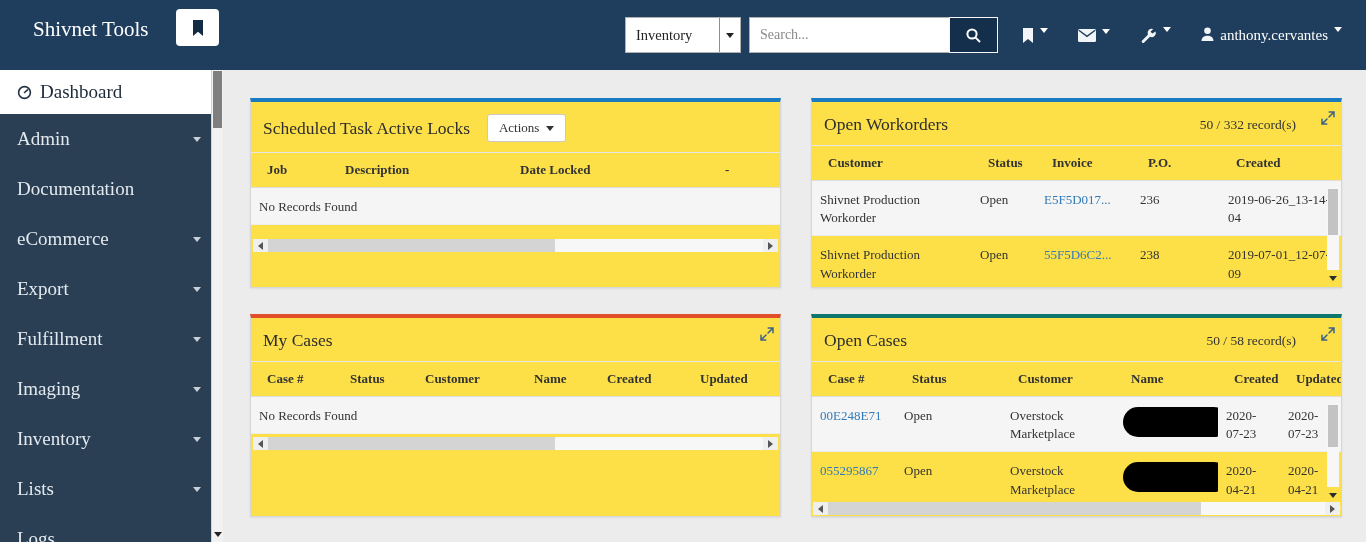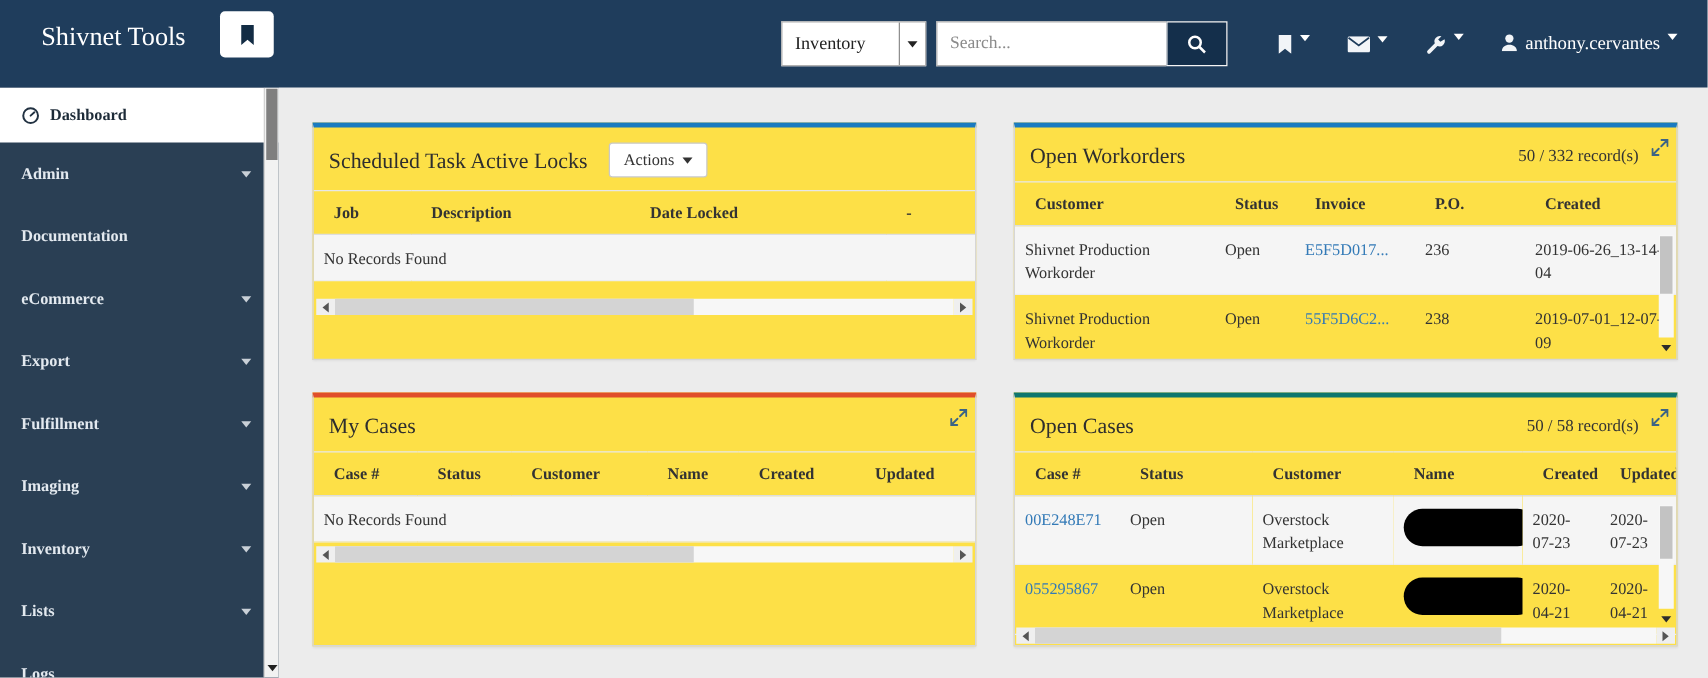--- a/index.html
+++ b/index.html
@@ -9,53 +9,53 @@
   
   .navbar { position: absolute; top: 0; left: 0; width: 1366px; height: 70px; background: #1f3d5c; z-index: 10; }
   .brand { position: absolute; left: 33px; top: 17px; font-size: 21px; color: #fff; }
   .bookmark-btn { position: absolute; left: 176px; top: 9px; width: 43px; height: 37px; background: #fff;
     border: none; border-radius: 4px; display: flex; align-items: center; justify-content: center; cursor: pointer; }
   .search-area { position: absolute; left: 625px; top: 17px; height: 36px; display: flex; align-items: stretch; }
   .select-box { width: 116px; background: #fff; border: 1px solid #b0b0b0; position: relative;
     display: flex; align-items: center; padding-left: 10px; font-size: 14.5px; color: #222; cursor: pointer; margin-right: 8px; }
   .select-caret-zone { position: absolute; right: 0; top: 0; bottom: 0; width: 21px; border-left: 1px solid #8f8f8f;
     display: flex; align-items: center; justify-content: center; color: #222; }
-  .search-input { width: 184px; height: 36px; border: 1px solid #b0b0b0; border-right: none; padding: 0 10px;
+  .search-input { width: 200px; height: 36px; border: 1px solid #b0b0b0; border-right: none; padding: 0 10px;
     font-size: 14px; color: #333; outline: none; background: #fff; }
   .search-input::placeholder { color: #8a8a8a; }
   .search-btn { width: 49px; height: 36px; background: #142f4b; border: 1px solid #f5f5f5;
     display: flex; align-items: center; justify-content: center; cursor: pointer; }
   .nav-icons { position: absolute; right: 24px; top: 0; height: 70px; display: flex; align-items: center; gap: 30px; }
   .nav-group { display: flex; gap: 6px; color: #fff; cursor: pointer; }
   .uname { font-size: 15px; color: #fff; }
   .tri-down { display: inline-block; width: 0; height: 0; border-left: 4px solid transparent;
     border-right: 4px solid transparent; border-top: 5px solid currentColor; }
 
   
   .sidebar { position: absolute; top: 70px; left: 0; width: 223px; height: 472px; background: #2a3f54; overflow: hidden; }
   .side-item { height: 50px; display: flex; align-items: center; padding-left: 17px; color: #e3e9ef;
-    font-size: 13px; position: relative; cursor: pointer; font-weight: bold; }
+    font-size: 19px; position: relative; cursor: pointer; }
   .side-item.active { height: 44px; background: #fff; color: #1d2b38; gap: 8px; }
   .side-caret { position: absolute; right: 22px; color: #c9d0d7; }
   .side-scroll { position: absolute; top: 0; right: 0; bottom: 0; width: 12px; background: #f2f2f2; border-left: 1px solid #d2d2d2; }
   .side-thumb { position: absolute; top: 1px; left: 1px; width: 9px; height: 57px; background: #7f7f7f; }
   .side-scroll .tri-down { position: absolute; bottom: 5px; left: 2px; color: #222; }
 
   
   .main { position: absolute; left: 223px; top: 70px; width: 1143px; height: 472px; background: #ececec; padding: 28px 0 0 27px; }
   .grid { display: grid; grid-template-columns: 531px 531px; grid-template-rows: 190px 203px; column-gap: 30px; row-gap: 26px; }
   .panel { position: relative; background: #fde047; border: 1px solid #d6d6d6; box-shadow: 0 1px 2px rgba(0,0,0,.07); overflow: hidden; }
   .panel.blue  { border-top: 4px solid #1a7bc0; }
   .panel.red   { border-top: 4px solid #e04e2a; }
   .panel.green { border-top: 4px solid #0f766e; }
   .panel-header { display: flex; align-items: center; padding: 12px 12px 10px; }
   .panel-title { font-size: 17.5px; font-weight: 400; color: #2e2e2e; }
   .actions-btn { margin-left: 17px; display: flex; align-items: center; gap: 7px; background: #fff;
     border: 1px solid #c9c9c9; border-radius: 3px; padding: 5px 11px; font-size: 13px; color: #333; cursor: pointer; }
-  .record-count { position: absolute; top: 15px; right: 30px; font-size: 13.5px; color: #333; }
+  .record-count { position: absolute; top: 15px; right: 45px; font-size: 13.5px; color: #333; }
   .expand-btn { position: absolute; top: 9px; right: 6px; background: none; border: none; cursor: pointer; padding: 0; }
 
   .tbl { width: 100%; border-collapse: collapse; table-layout: fixed; border-top: 1px solid #e7e7e7; }
   .tbl th { font-size: 13px; font-weight: 700; color: #333; text-align: left; padding: 9px 16px; border-bottom: 1px solid #ddd; overflow: hidden; }
   .tbl td { font-size: 13px; color: #333; padding: 10px 8px 8px; vertical-align: top; line-height: 1.4; overflow: hidden; }
   .tbl tbody td { border-bottom: 1px solid #ededed; }
   .striped tbody tr:nth-child(odd) td { background: #f5f5f5; }
   .empty-row td { background: #f5f5f5; border-bottom: 1px solid #e3e3e3; }
   a.link { color: #337ab7; text-decoration: none; cursor: pointer; }
   .redacted { width: 106px; height: 30px; background: #000; border-radius: 15px; }

